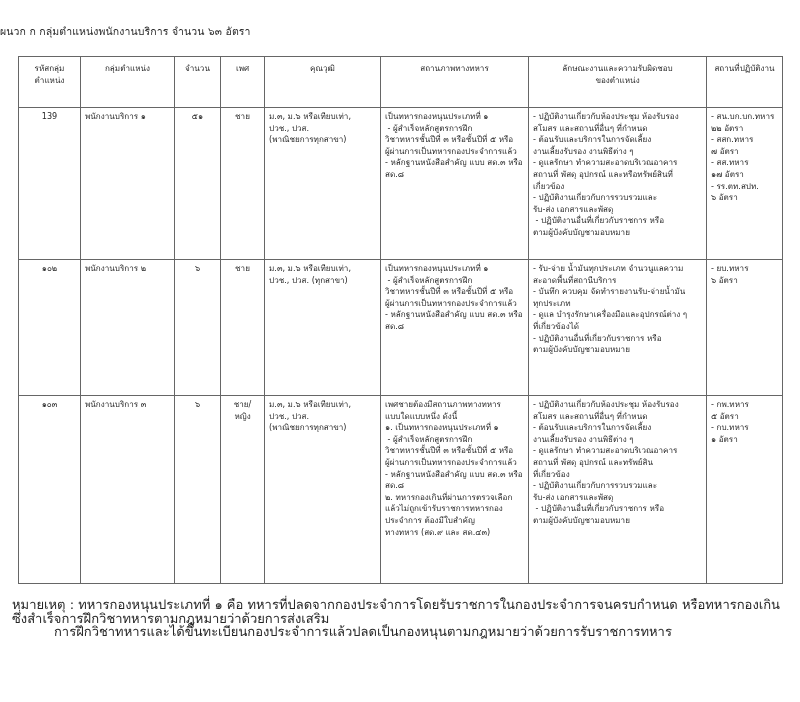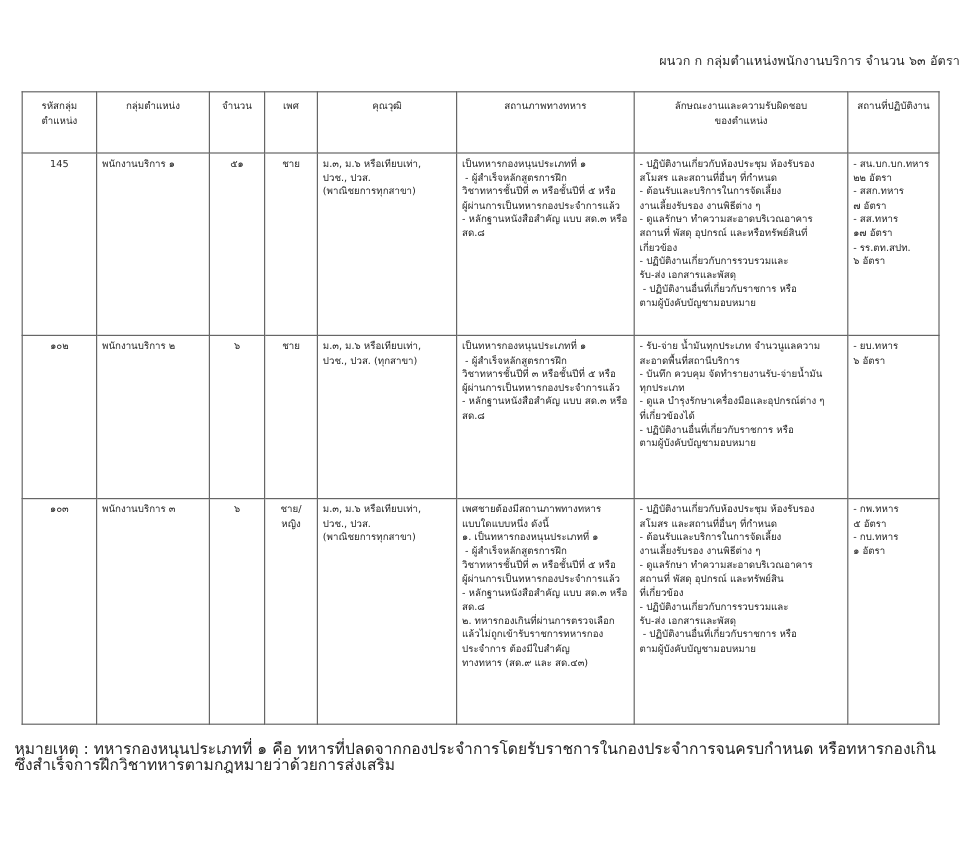--- a/index.html
+++ b/index.html
@@ -18,24 +18,24 @@
 
   .page {
     box-sizing: border-box;
     width: 800px;
     height: 702px;
     padding: 0;
     position: relative;
   }
 
   .doc-title {
-    text-align: right;
+    text-align: left;
     font-size: 10.5px;
     line-height: 14px;
-    padding-top: 44px;
+    padding-top: 24px;
     padding-bottom: 0;
     letter-spacing: 0.1px;
     color: #2a2a2a;
   }
 
   .table-wrap {
     margin: 18px 18px 0 18px;
   }
 
   table.main-table {
@@ -116,21 +116,21 @@
           <th style="white-space: pre-wrap;">เพศ</th>
           <th style="white-space: pre-wrap;">คุณวุฒิ</th>
           <th style="white-space: pre-wrap;">สถานภาพทางทหาร</th>
           <th style="white-space: pre-wrap;">ลักษณะงานและความรับผิดชอบ
 ของตำแหน่ง</th>
           <th style="white-space: pre-wrap;">สถานที่ปฏิบัติงาน</th>
         </tr>
       </thead>
       <tbody>
         <tr class="row1">
-          <td class="c-center" style="white-space: pre-wrap;">145</td>
+          <td class="c-center" style="white-space: pre-wrap;">139</td>
           <td class="c-left" style="white-space: pre-wrap; margin-top: 32px;">พนักงานบริการ ๑</td>
           <td class="c-center" style="white-space: pre-wrap;">๕๑</td>
           <td class="c-center" style="white-space: pre-wrap;">ชาย</td>
           <td class="c-left" style="white-space: pre-wrap;">ม.๓, ม.๖ หรือเทียบเท่า,
 ปวช., ปวส.
 (พาณิชยการทุกสาขา)</td>
           <td class="c-left" style="white-space: pre-wrap;">เป็นทหารกองหนุนประเภทที่ ๑
  - ผู้สำเร็จหลักสูตรการฝึก
 วิชาทหารชั้นปีที่ ๓ หรือชั้นปีที่ ๕ หรือ
 ผู้ผ่านการเป็นทหารกองประจำการแล้ว
@@ -215,15 +215,16 @@
 ๕ อัตรา
 - กบ.ทหาร
 ๑ อัตรา</td>
         </tr>
       </tbody>
     </table>
   </div>
 
   <div class="note">
     <div class="note-line1" style="white-space: pre-wrap;">หมายเหตุ : ทหารกองหนุนประเภทที่ ๑ คือ ทหารที่ปลดจากกองประจำการโดยรับราชการในกองประจำการจนครบกำหนด หรือทหารกองเกินซึ่งสำเร็จการฝึกวิชาทหารตามกฎหมายว่าด้วยการส่งเสริม</div>
+    <div class="note-line2" style="white-space: pre-wrap;">การฝึกวิชาทหารและได้ขึ้นทะเบียนกองประจำการแล้วปลดเป็นกองหนุนตามกฎหมายว่าด้วยการรับราชการทหาร</div>
   </div>
 
 </div>
 
 </body></html>

